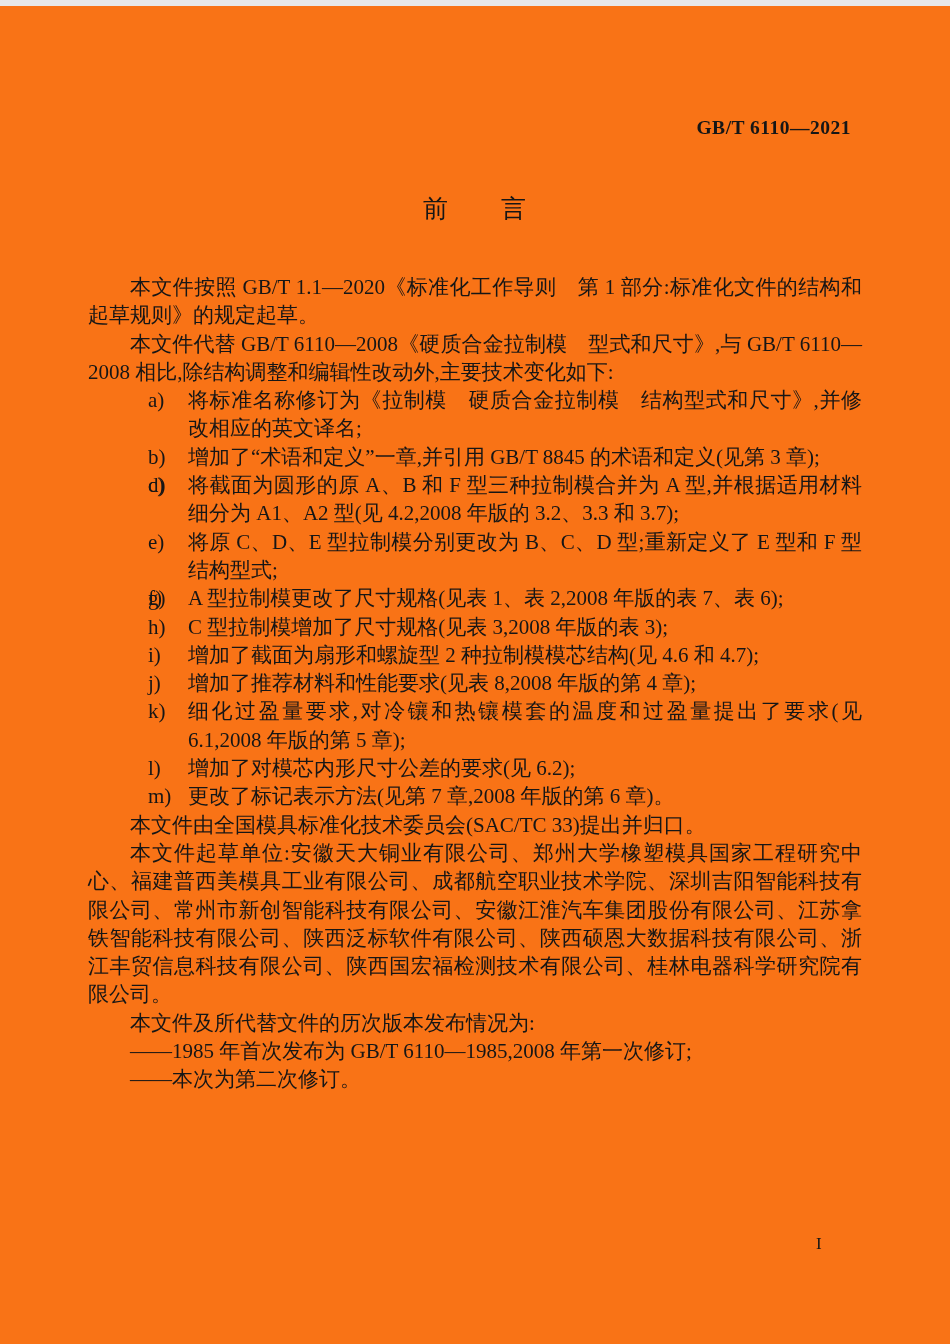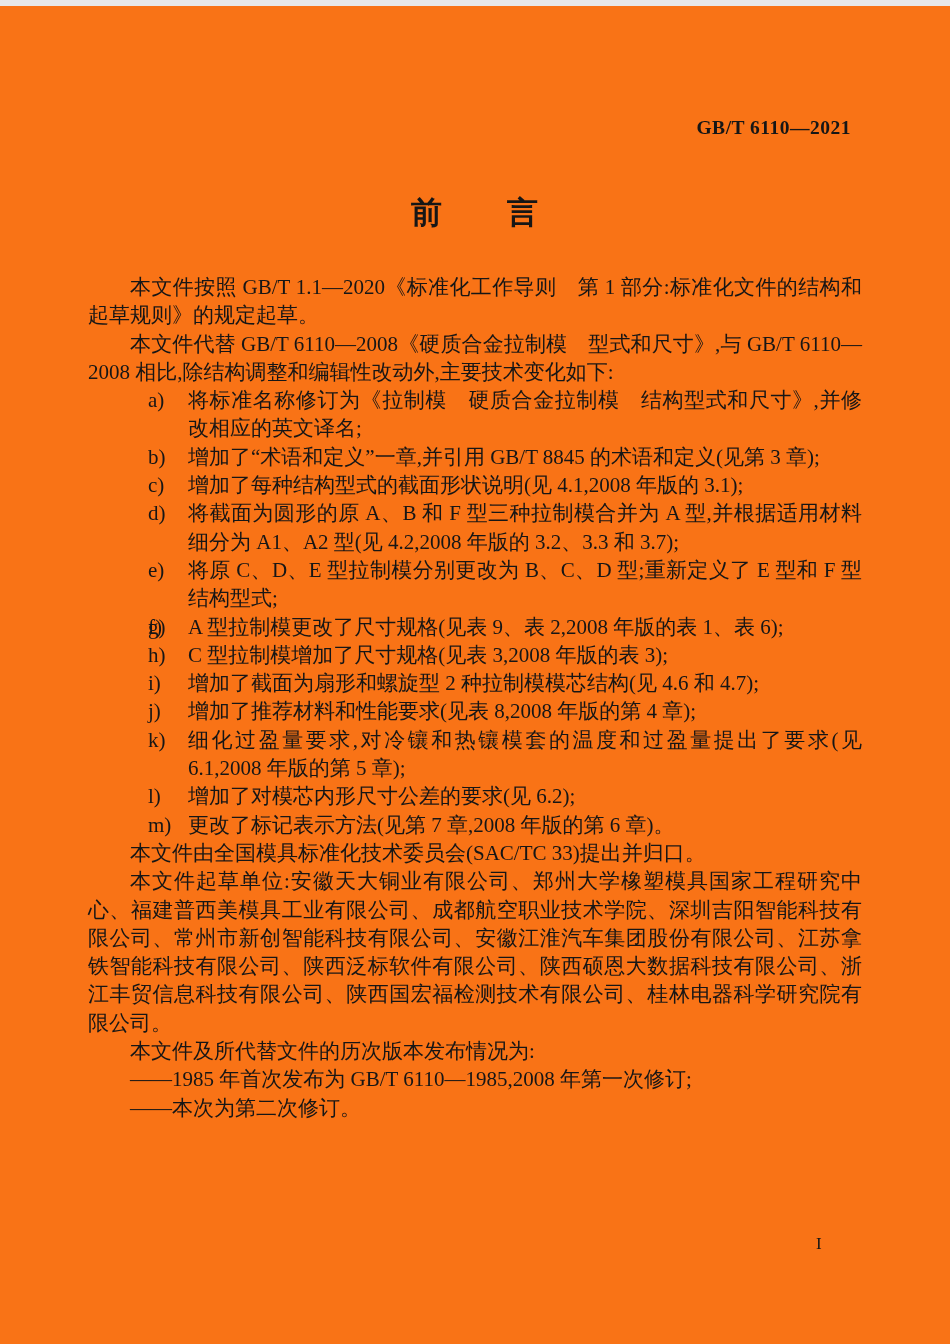--- a/index.html
+++ b/index.html
@@ -21,22 +21,22 @@
     font-weight: bold;
     letter-spacing: 0.5px;
     font-family: "Liberation Serif", "DejaVu Serif", serif;
   }
   .page-title {
     position: absolute;
     top: 186px;
     left: 0;
     width: 100%;
     text-align: center;
-    font-size: 31px;
-    font-weight: bold;
+    font-size: 25px;
+    font-weight: normal;
     font-family: "Liberation Sans", "DejaVu Sans", sans-serif;
     letter-spacing: 1px;
   }
   .body-text {
     position: absolute;
     top: 267px;
     left: 88px;
     width: 774px;
     font-size: 21px;
     line-height: 28.3px;
@@ -81,36 +81,35 @@
     <div class="li">
       <span class="label">a)</span>
       <span>将标准名称修订为《拉制模　硬质合金拉制模　结构型式和尺寸》,并修改相应的英文译名;</span>
     </div>
     <div class="li">
       <span class="label">b)</span>
       <span>增加了“术语和定义”一章,并引用 GB/T 8845 的术语和定义(见第 3 章);</span>
     </div>
     <div class="li">
       <span class="label">c)</span>
-      <span>增加了每种结构型式的截面形状说明(见 4.1,2008 年版的 3.1);</span>
     </div>
     <div class="li">
       <span class="label">d)</span>
       <span>将截面为圆形的原 A、B 和 F 型三种拉制模合并为 A 型,并根据适用材料细分为 A1、A2 型(见 4.2,2008 年版的 3.2、3.3 和 3.7);</span>
     </div>
     <div class="li">
       <span class="label">e)</span>
       <span>将原 C、D、E 型拉制模分别更改为 B、C、D 型;重新定义了 E 型和 F 型结构型式;</span>
     </div>
     <div class="li">
       <span class="label">f)</span>
     </div>
     <div class="li">
       <span class="label">g)</span>
-      <span>A 型拉制模更改了尺寸规格(见表 9、表 2,2008 年版的表 1、表 6);</span>
+      <span>A 型拉制模更改了尺寸规格(见表 1、表 2,2008 年版的表 7、表 6);</span>
     </div>
     <div class="li">
       <span class="label">h)</span>
       <span>C 型拉制模增加了尺寸规格(见表 3,2008 年版的表 3);</span>
     </div>
     <div class="li">
       <span class="label">i)</span>
       <span>增加了截面为扇形和螺旋型 2 种拉制模模芯结构(见 4.6 和 4.7);</span>
     </div>
     <div class="li">

